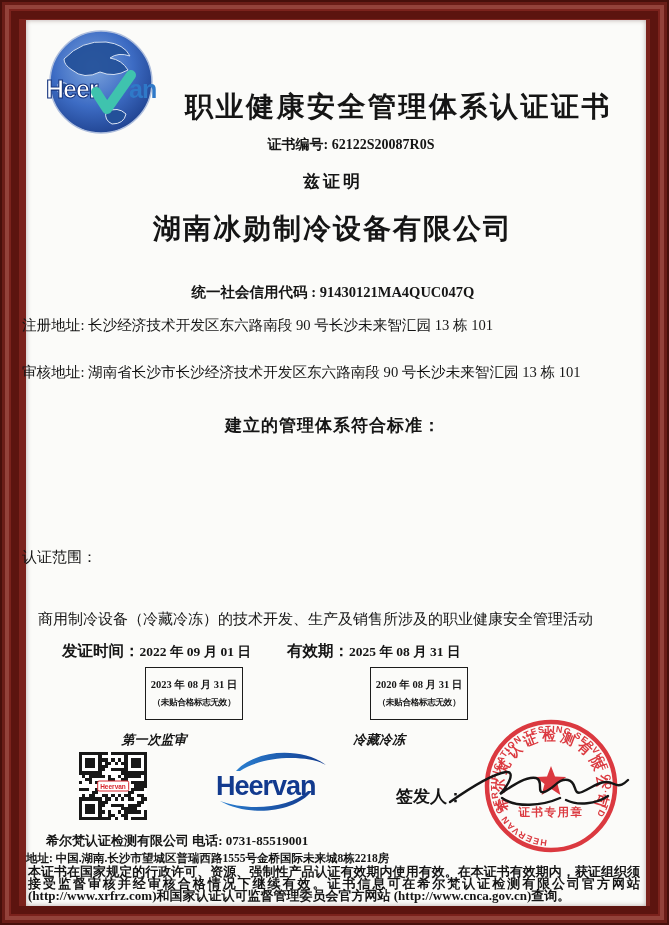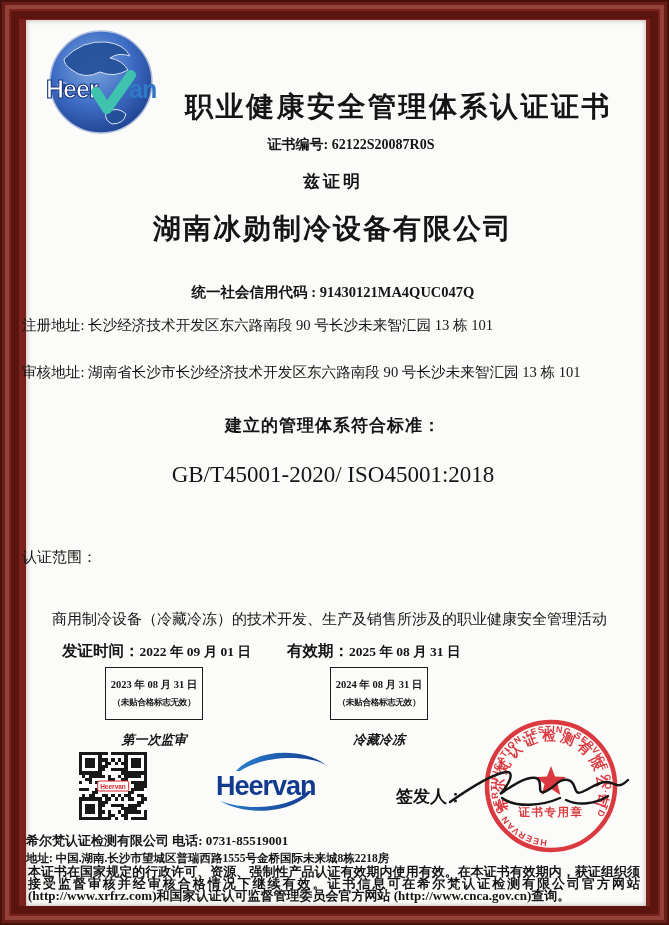--- a/index.html
+++ b/index.html
@@ -33,31 +33,31 @@
   .declare{left:33px;top:170px;width:600px;font-size:17px;font-weight:700;letter-spacing:3px;}
   .company{left:33px;top:210px;width:600px;font-size:28px;font-weight:700;letter-spacing:2px;}
   .credit{left:33px;top:283px;width:600px;font-size:14.5px;font-weight:700;}
   .addr{left:22px;font-size:14.6px;font-weight:500;}
   .addr.reg{top:316px;}
   .addr.audit{top:363px;}
   .stdhead{left:33px;top:414px;width:600px;font-size:17px;font-weight:700;letter-spacing:1px;}
   .stdcode{left:33px;top:462px;width:600px;font-size:23px;font-weight:500;}
   .stdname{left:33px;top:510px;width:600px;font-size:18px;font-weight:700;letter-spacing:1px;}
   .scopelabel{left:22px;top:548px;font-size:15px;font-weight:500;}
-  .scopetext{left:38px;top:610px;font-size:15px;font-weight:500;margin-left:14px;}
+  .scopetext{left:38px;top:610px;font-size:15px;font-weight:500;}
 
   .dategroup{top:641px;font-size:13.5px;font-weight:600;}
   .dategroup .lbl{font-size:15.5px;font-weight:700;}
   .g1{left:62px;}
   .g2{left:287px;}
 
   .audit-box{
     position:absolute;z-index:2;width:98px;height:53px;border:1.5px solid #1c1c1c;
     display:flex;flex-direction:column;align-items:center;justify-content:center;gap:5px;
-    background:transparent;box-sizing:border-box;
+    background:transparent;box-sizing:border-box;margin-left:40px;
   }
   .box1{left:105px;top:667px;}
   .box2{left:330px;top:667px;}
   .audit-date{font-size:10.5px;font-weight:600;white-space:nowrap;}
   .audit-note{font-size:8.6px;font-weight:600;letter-spacing:-.3px;white-space:nowrap;}
   .cap{top:731px;width:98px;font-size:13px;font-weight:700;text-align:center;font-style:italic;}
   .cap1{left:105px;}
   .cap2{left:330px;}
 
   .qr{
@@ -73,21 +73,21 @@
     font-family:"Liberation Sans","DejaVu Sans",sans-serif;
   }
 
   .globe{position:absolute;z-index:2;left:44px;top:28px;width:122px;height:116px;}
   .heervan-logo{position:absolute;z-index:2;left:210px;top:745px;width:128px;height:72px;}
 
   .signer{left:396px;top:785px;font-size:17px;font-weight:700;z-index:2;}
   .seal{position:absolute;z-index:3;left:481px;top:716px;width:140px;height:140px;}
   .signature{position:absolute;z-index:4;left:446px;top:744px;width:185px;height:90px;}
 
-  .f1{left:26px;top:832px;font-size:13px;font-weight:700;}
+  .f1{left:26px;top:832px;font-size:13px;font-weight:700;padding-left:20px;}
   .f2{left:26px;top:851px;font-size:11.5px;font-weight:700;}
   .fnote{
     left:28px;top:866px;width:612px;font-size:13px;font-weight:700;line-height:12px;
     white-space:normal;text-align:justify;
   }
 </style>
 </head>
 <body>
 
 <div class="canvas">
@@ -122,38 +122,37 @@
   </div>
 
   <div class="abs addr reg">
     <span>注册地址: </span><span>长沙经济技术开发区东六路南段 90 号长沙未来智汇园 13 栋 101</span>
   </div>
   <div class="abs addr audit">
     <span>审核地址: </span><span>湖南省长沙市长沙经济技术开发区东六路南段 90 号长沙未来智汇园 13 栋 101</span>
   </div>
 
   <div class="abs ctr stdhead">建立的管理体系符合标准：</div>
-  <div class="abs ctr stdcode">GB/T45001-2020/ ISO45001:2018</div>
 
   <div class="abs scopelabel">认证范围：</div>
   <div class="abs scopetext">商用制冷设备（冷藏冷冻）的技术开发、生产及销售所涉及的职业健康安全管理活动</div>
 
   <div class="abs dategroup g1">
     <span class="lbl">发证时间：</span><span>2022 年 09 月 01 日</span>
   </div>
   <div class="abs dategroup g2">
     <span class="lbl">有效期：</span><span>2025 年 08 月 31 日</span>
   </div>
 
   <div class="audit-box box1">
     <div class="audit-date">2023 年 08 月 31 日</div>
     <div class="audit-note">（未贴合格标志无效）</div>
   </div>
   <div class="audit-box box2">
-    <div class="audit-date">2024 年 08 月 31 日</div>
+    <div class="audit-date">2020 年 08 月 31 日</div>
     <div class="audit-note">（未贴合格标志无效）</div>
   </div>
   <div class="abs cap cap1">第一次监审</div>
   <div class="abs cap cap2">冷藏冷冻</div>
 
   <div class="qr">
 
     <span style="display:contents"><i class="on"></i><i class="on"></i><i class="on"></i><i class="on"></i><i class="on"></i><i class="on"></i><i class="on"></i><i class="on"></i><i class="on"></i><i></i><i class="on"></i><i class="on"></i><i class="on"></i><i class="on"></i><i class="on"></i><i class="on"></i><i class="on"></i><i class="on"></i><i class="on"></i><i class="on"></i><i class="on"></i><i class="on"></i><i></i><i></i><i></i><i></i><i></i><i class="on"></i><i></i><i></i><i></i><i></i><i></i><i></i><i></i><i class="on"></i><i></i><i></i><i></i><i></i><i></i><i class="on"></i><i class="on"></i><i></i><i class="on"></i><i class="on"></i><i class="on"></i><i></i><i class="on"></i><i class="on"></i><i class="on"></i><i></i><i class="on"></i><i></i><i class="on"></i><i></i><i class="on"></i><i></i><i class="on"></i><i class="on"></i><i class="on"></i><i></i><i class="on"></i><i class="on"></i><i></i><i class="on"></i><i class="on"></i><i class="on"></i><i></i><i class="on"></i><i></i><i class="on"></i><i class="on"></i><i></i><i class="on"></i><i></i><i class="on"></i><i class="on"></i><i></i><i class="on"></i><i class="on"></i><i class="on"></i><i></i><i class="on"></i><i class="on"></i><i></i><i class="on"></i><i class="on"></i><i class="on"></i><i></i><i class="on"></i><i class="on"></i><i class="on"></i><i></i><i></i><i></i><i></i><i></i><i class="on"></i><i></i><i class="on"></i><i class="on"></i><i class="on"></i><i></i><i class="on"></i><i class="on"></i><i></i><i></i><i></i><i></i><i></i><i class="on"></i><i class="on"></i><i></i><i></i><i class="on"></i><i class="on"></i><i class="on"></i><i class="on"></i><i class="on"></i><i></i><i></i><i></i><i></i><i></i><i class="on"></i><i class="on"></i><i class="on"></i><i class="on"></i><i class="on"></i><i class="on"></i><i class="on"></i><i class="on"></i><i></i><i></i><i></i><i></i><i></i><i></i><i class="on"></i><i class="on"></i><i class="on"></i><i class="on"></i><i class="on"></i><i class="on"></i><i class="on"></i><i class="on"></i><i></i><i class="on"></i><i></i><i class="on"></i><i class="on"></i><i class="on"></i><i class="on"></i><i class="on"></i><i></i><i class="on"></i><i></i><i></i><i class="on"></i><i></i><i class="on"></i><i class="on"></i><i class="on"></i><i class="on"></i><i class="on"></i><i></i><i class="on"></i><i></i><i></i><i class="on"></i><i class="on"></i><i></i><i></i><i></i><i></i><i></i><i class="on"></i><i class="on"></i><i></i><i></i><i class="on"></i><i class="on"></i><i></i><i></i><i></i><i></i><i></i><i class="on"></i><i class="on"></i><i></i><i></i><i class="on"></i><i></i><i class="on"></i><i class="on"></i><i class="on"></i><i class="on"></i><i class="on"></i><i></i><i class="on"></i><i></i><i></i><i class="on"></i><i></i><i class="on"></i><i class="on"></i><i class="on"></i><i class="on"></i><i class="on"></i><i></i><i></i><i></i><i></i><i></i><i></i><i class="on"></i><i class="on"></i><i class="on"></i><i class="on"></i><i class="on"></i><i></i><i></i><i></i><i></i><i></i><i></i><i class="on"></i><i class="on"></i><i class="on"></i><i class="on"></i><i class="on"></i><i class="on"></i><i class="on"></i><i></i><i></i><i class="on"></i><i class="on"></i><i class="on"></i><i class="on"></i><i></i><i class="on"></i><i class="on"></i><i class="on"></i><i class="on"></i><i></i><i></i><i class="on"></i><i class="on"></i><i class="on"></i><i class="on"></i><i></i><i></i><i></i><i></i><i></i><i class="on"></i><i class="on"></i><i></i><i></i><i></i><i></i><i></i><i></i><i></i><i></i><i></i><i class="on"></i><i class="on"></i><i></i><i></i><i></i><i></i><i></i><i class="on"></i><i></i><i class="on"></i><i class="on"></i><i></i><i></i><i class="on"></i><i class="on"></i><i></i><i class="on"></i><i></i><i class="on"></i><i></i><i class="on"></i><i class="on"></i><i></i><i></i><i class="on"></i><i class="on"></i><i></i><i class="on"></i><i class="on"></i><i class="on"></i><i class="on"></i><i class="on"></i><i class="on"></i><i class="on"></i><i></i><i class="on"></i><i class="on"></i><i></i><i class="on"></i><i></i><i class="on"></i><i></i><i class="on"></i><i class="on"></i><i></i><i></i><i class="on"></i><i class="on"></i><i class="on"></i><i></i><i></i><i></i><i></i><i></i><i class="on"></i><i class="on"></i><i class="on"></i><i></i><i></i><i></i><i></i><i></i><i></i><i></i><i></i><i></i><i class="on"></i><i class="on"></i><i></i><i class="on"></i><i></i><i class="on"></i><i class="on"></i><i class="on"></i><i></i><i class="on"></i><i class="on"></i><i></i><i></i><i class="on"></i><i class="on"></i><i class="on"></i><i class="on"></i><i></i><i class="on"></i><i class="on"></i><i class="on"></i><i class="on"></i><i></i><i></i><i class="on"></i><i></i><i class="on"></i><i class="on"></i><i class="on"></i><i></i><i class="on"></i><i></i><i></i><i></i><i></i><i></i><i></i><i class="on"></i><i class="on"></i><i class="on"></i><i class="on"></i><i class="on"></i><i></i><i></i><i></i><i class="on"></i><i></i><i class="on"></i><i class="on"></i><i class="on"></i><i></i><i class="on"></i><i class="on"></i><i></i><i class="on"></i><i></i><i></i><i class="on"></i><i></i><i class="on"></i><i class="on"></i><i class="on"></i><i class="on"></i><i class="on"></i><i></i><i class="on"></i><i class="on"></i><i></i><i></i><i></i><i></i><i></i><i class="on"></i><i></i><i></i><i class="on"></i><i class="on"></i><i></i><i></i><i class="on"></i><i class="on"></i><i></i><i></i><i></i><i></i><i></i><i class="on"></i><i class="on"></i><i class="on"></i><i class="on"></i><i class="on"></i><i class="on"></i><i class="on"></i><i class="on"></i><i class="on"></i><i class="on"></i><i class="on"></i><i></i><i class="on"></i><i></i><i></i><i class="on"></i><i></i><i class="on"></i><i class="on"></i><i class="on"></i><i class="on"></i><i class="on"></i></span>
     <span class="qr-label">Heervan</span>
   </div>

